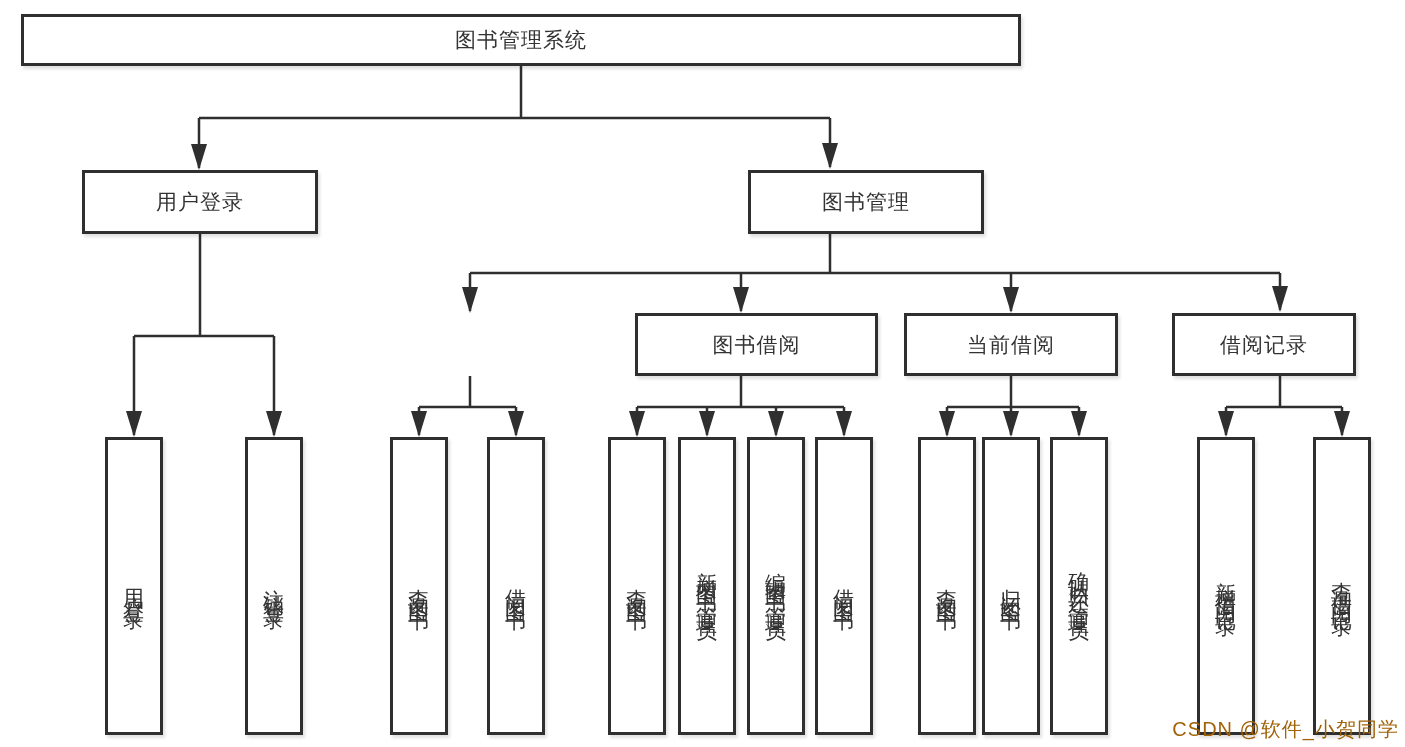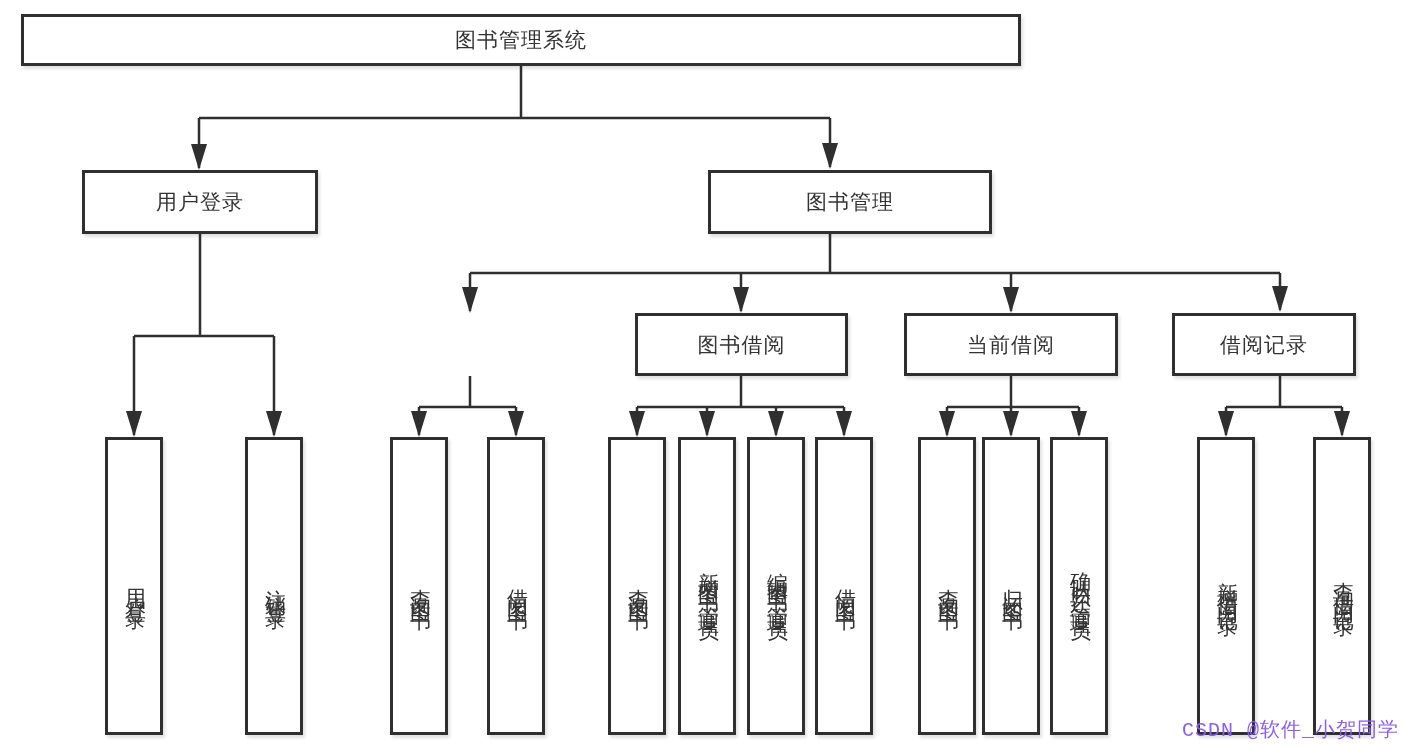--- a/index.html
+++ b/index.html
@@ -1,21 +1,21 @@
 <!DOCTYPE html>
 <html><head>
 <meta charset="utf-8">
 <style>
   html,body{margin:0;padding:0;background:#ffffff;}
   .canvas{
     position:relative;
     width:1405px;height:747px;
     background:#ffffff;
     overflow:hidden;
-    font-family:Liberation Mono, monospace;
+    font-family:Liberation Sans, sans-serif;
     color:#333333;
   }
   .connectors{position:absolute;left:0;top:0;}
   .node{
     position:absolute;
     box-sizing:border-box;
     border:3px solid #2f2f2f;
     background:#ffffff;
     display:flex;
     align-items:center;
@@ -29,21 +29,21 @@
     top:437px;width:58px;height:298px;
     writing-mode:vertical-rl;
     font-size:21px;
     letter-spacing:7px;
     line-height:1;
   }
   .watermark{
     position:absolute;
     right:6px;bottom:4px;
     font-size:20px;
-    color:#8b5cf6;
+    color:#a16207;
     letter-spacing:1px;
     z-index:2;
     white-space:nowrap;
   }
 </style>
 </head>
 <body>
 
 <div class="canvas">
 
@@ -70,23 +70,23 @@
       M462 287h16l-8 26z M733 287h16l-8 26z M1003 287h16l-8 26z M1272 286h16l-8 26z
       M411 411h16l-8 26z M508 411h16l-8 26z
       M629 411h16l-8 26z M699 411h16l-8 26z M768 411h16l-8 26z M836 411h16l-8 26z
       M939 411h16l-8 26z M1003 411h16l-8 26z M1071 411h16l-8 26z
       M1218 411h16l-8 26z M1334 411h16l-8 26z"></path>
   </svg>
 
   <div class="node box-h" style="left:21px;top:14px;width:1000px;height:52px">图书管理系统</div>
 
   <div class="node box-h" style="left:82px;top:170px;width:236px;height:64px">用户登录</div>
-  <div class="node box-h" style="left:708px;top:170px;width:284px;height:64px">图书管理</div>
+  <div class="node box-h" style="left:748px;top:170px;width:236px;height:64px">图书管理</div>
 
-  <div class="node box-h" style="left:635px;top:313px;width:213px;height:63px">图书借阅</div>
+  <div class="node box-h" style="left:635px;top:313px;width:243px;height:63px">图书借阅</div>
   <div class="node box-h" style="left:904px;top:313px;width:214px;height:63px">当前借阅</div>
   <div class="node box-h" style="left:1172px;top:313px;width:184px;height:63px">借阅记录</div>
 
   <div class="node box-v" style="left:105px">用户登录</div>
   <div class="node box-v" style="left:245px">注销登录</div>
   <div class="node box-v" style="left:390px">查询图书</div>
   <div class="node box-v" style="left:487px">借阅图书</div>
   <div class="node box-v" style="left:608px">查询图书</div>
   <div class="node box-v" style="left:678px">新增图书（管理员）</div>
   <div class="node box-v" style="left:747px">编辑图书（管理员）</div>

